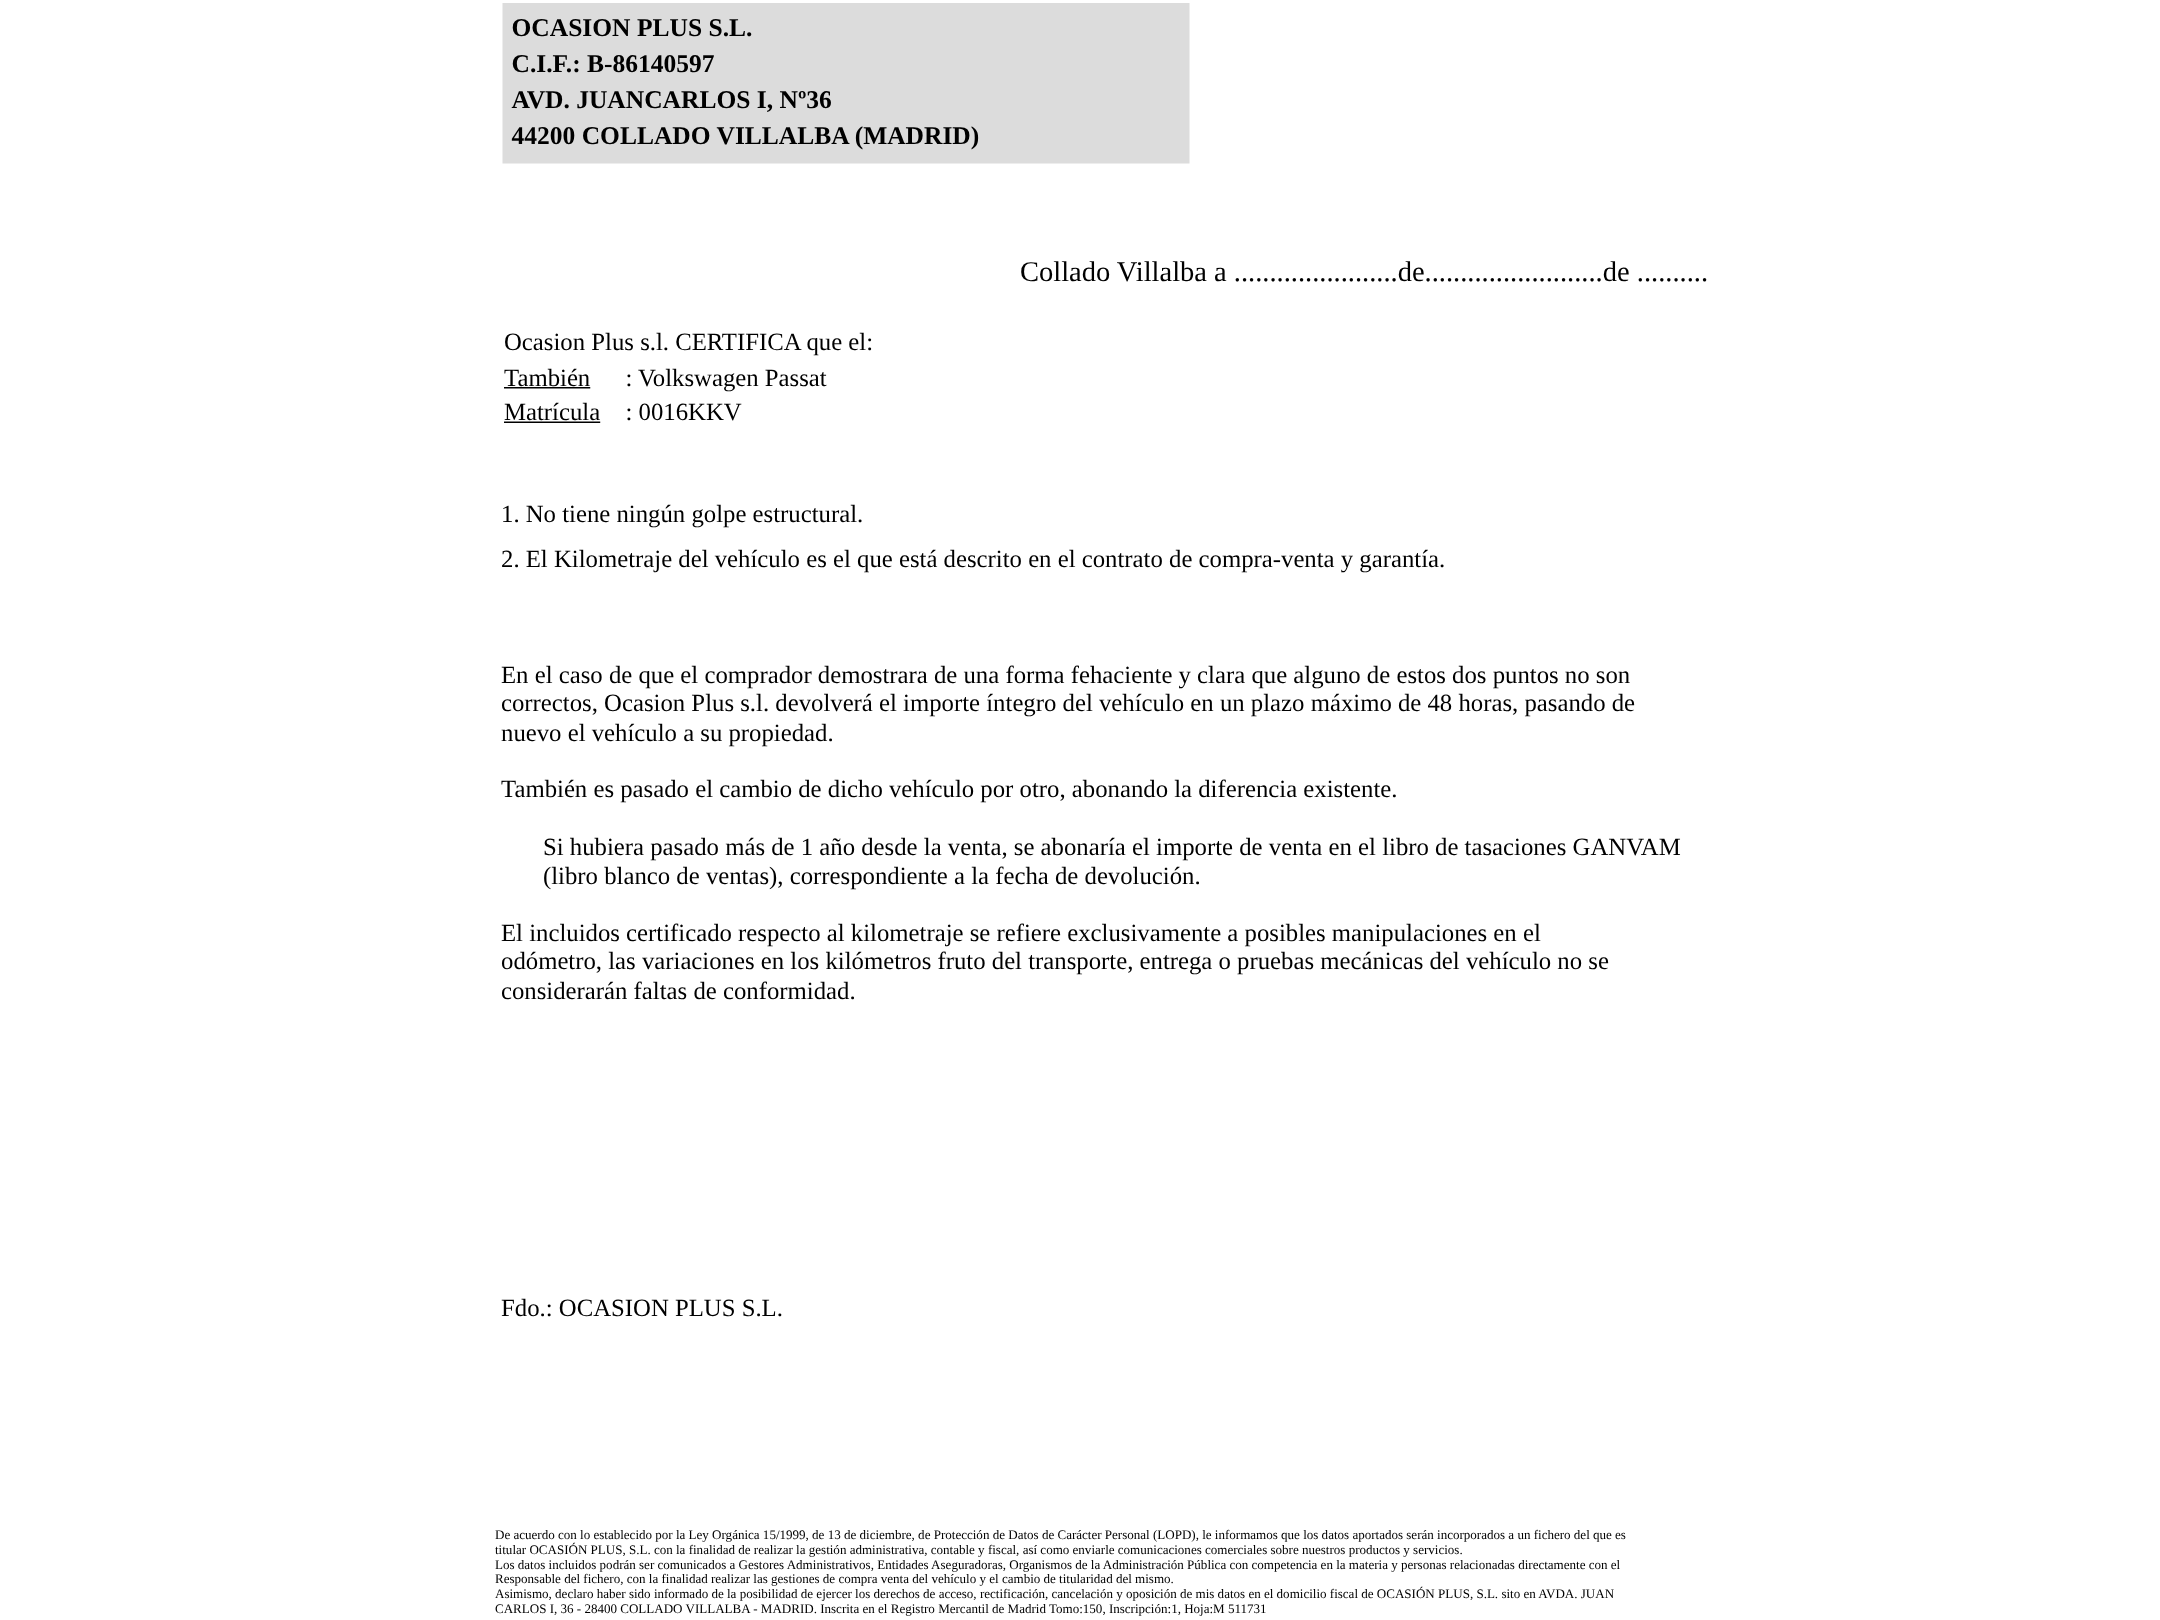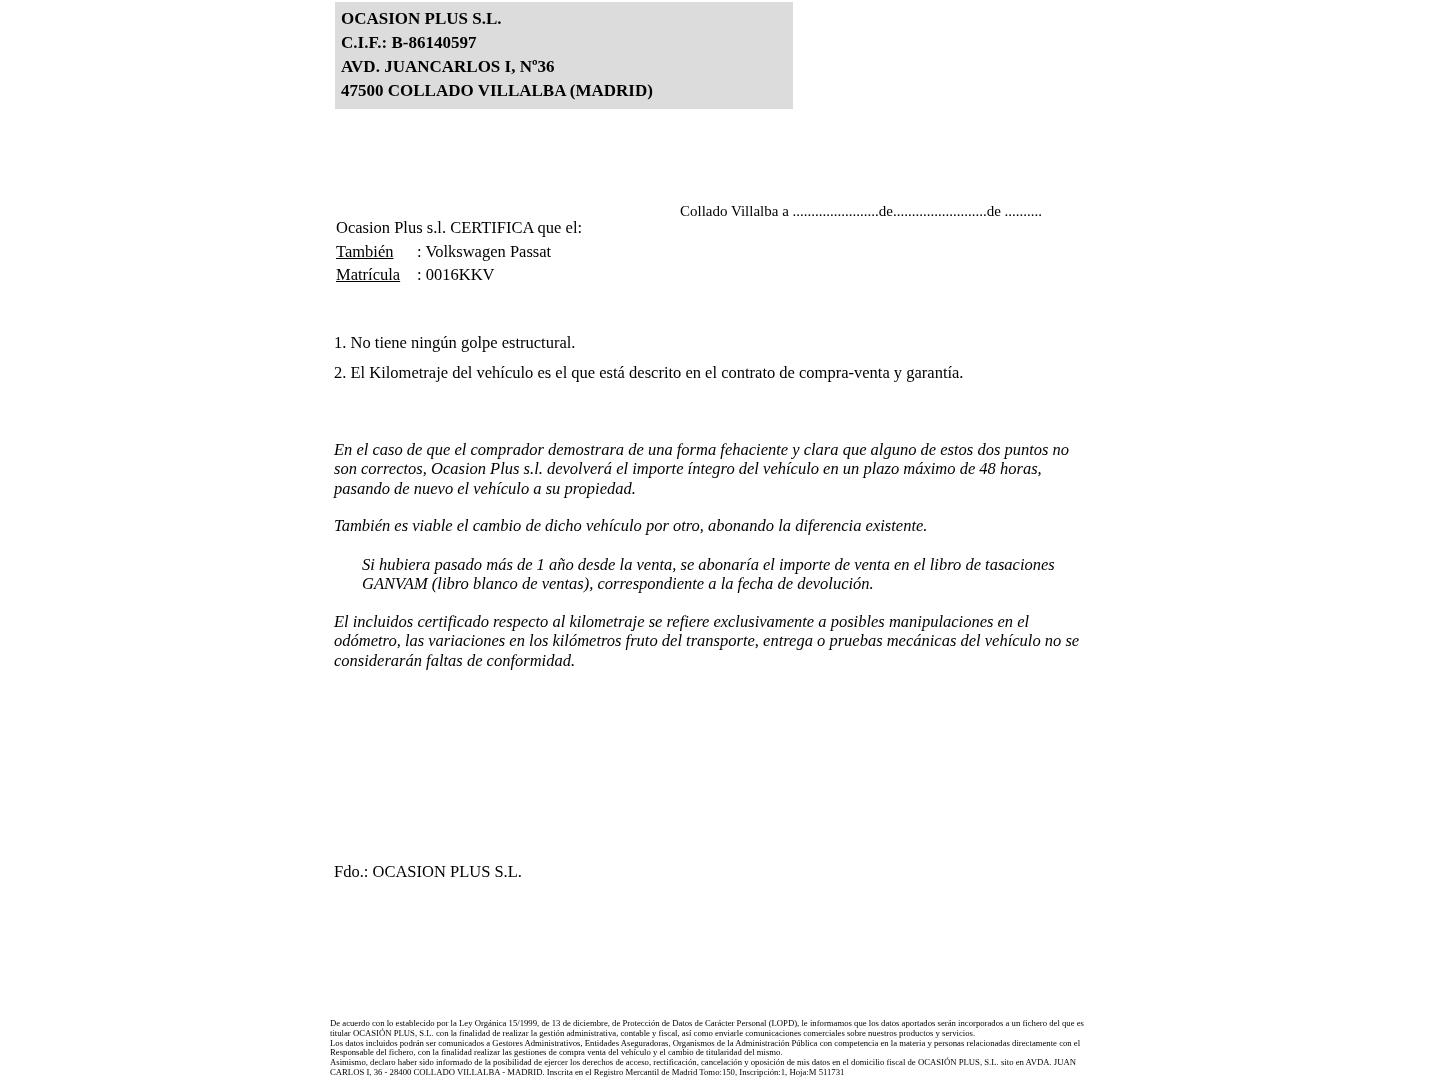--- a/index.html
+++ b/index.html
@@ -30,23 +30,22 @@
     font-weight: bold;
     line-height: 24px;
     white-space: nowrap;
   }
 
   
   .date-line {
     position: absolute;
     left: 680px;
     top: 171px;
-    font-size: 15px;
+    font-size: 19px;
     white-space: nowrap;
-    margin-top: 32px;
   }
 
   
   .certify-block {
     position: absolute;
     left: 336px;
     top: 216px;
     font-size: 16.5px;
     line-height: 23.5px;
   }
@@ -69,21 +68,20 @@
   .point-2 { top: 363px; }
 
   
   .para {
     position: absolute;
     left: 334px;
     width: 762px;
     font-size: 16.5px;
     line-height: 19.4px;
     text-align: left;
-    font-style: italic;
   }
   .para-1 { top: 440px; }
   .para-2 { top: 516px; }
   .para-3 { top: 555px; margin-left: 28px; }
   .para-4 { top: 612px; }
 
   
   .signature {
     position: absolute;
     left: 334px;
@@ -104,42 +102,42 @@
 </style>
 </head>
 <body>
 
 <div class="page">
 
   <div class="company-box">
     <div class="line">OCASION PLUS S.L.</div>
     <div class="line">C.I.F.: B-86140597</div>
     <div class="line">AVD. JUANCARLOS I, Nº36</div>
-    <div class="line">47500 COLLADO VILLALBA (MADRID)</div>
+    <div class="line">44200 COLLADO VILLALBA (MADRID)</div>
   </div>
 
   <div class="date-line">Collado Villalba a .......................de.........................de ..........</div>
 
   <div class="certify-block">
     <div>Ocasion Plus s.l. CERTIFICA que el:</div>
     <div class="certify-row">
       <span class="certify-label">También</span>
       <span>: Volkswagen Passat</span>
     </div>
     <div class="certify-row">
       <span class="certify-label">Matrícula</span>
       <span>: 0016KKV</span>
     </div>
   </div>
 
   <div class="point point-1">1. No tiene ningún golpe estructural.</div>
   <div class="point point-2">2. El Kilometraje del vehículo es el que está descrito en el contrato de compra-venta y garantía.</div>
 
   <div class="para para-1">En el caso de que el comprador demostrara de una forma fehaciente y clara que alguno de estos dos puntos no son correctos, Ocasion Plus s.l. devolverá el importe íntegro del vehículo en un plazo máximo de 48 horas, pasando de nuevo el vehículo a su propiedad.</div>
-  <div class="para para-2">También es viable el cambio de dicho vehículo por otro, abonando la diferencia existente.</div>
+  <div class="para para-2">También es pasado el cambio de dicho vehículo por otro, abonando la diferencia existente.</div>
   <div class="para para-3">Si hubiera pasado más de 1 año desde la venta, se abonaría el importe de venta en el libro de tasaciones GANVAM (libro blanco de ventas), correspondiente a la fecha de devolución.</div>
   <div class="para para-4">El incluidos certificado respecto al kilometraje se refiere exclusivamente a posibles manipulaciones en el odómetro, las variaciones en los kilómetros fruto del transporte, entrega o pruebas mecánicas del vehículo no se considerarán faltas de conformidad.</div>
 
   <div class="signature">Fdo.: OCASION PLUS S.L.</div>
 
   <div class="legal">
     <p>De acuerdo con lo establecido por la Ley Orgánica 15/1999, de 13 de diciembre, de Protección de Datos de Carácter Personal (LOPD), le informamos que los datos aportados serán incorporados a un fichero del que es titular OCASIÓN PLUS, S.L. con la finalidad de realizar la gestión administrativa, contable y fiscal, así como enviarle comunicaciones comerciales sobre nuestros productos y servicios.</p>
     <p>Los datos incluidos podrán ser comunicados a Gestores Administrativos, Entidades Aseguradoras, Organismos de la Administración Pública con competencia en la materia y personas relacionadas directamente con el Responsable del fichero, con la finalidad realizar las gestiones de compra venta del vehículo y el cambio de titularidad del mismo.</p>
     <p>Asimismo, declaro haber sido informado de la posibilidad de ejercer los derechos de acceso, rectificación, cancelación y oposición de mis datos en el domicilio fiscal de OCASIÓN PLUS, S.L. sito en AVDA. JUAN CARLOS I, 36 - 28400 COLLADO VILLALBA - MADRID. Inscrita en el Registro Mercantil de Madrid Tomo:150, Inscripción:1, Hoja:M 511731</p>
   </div>

